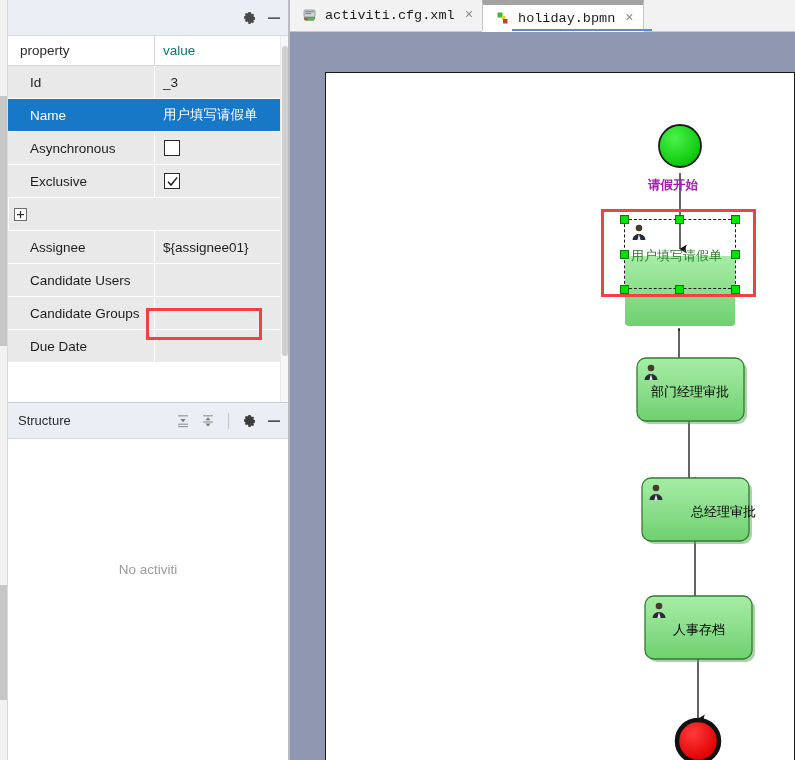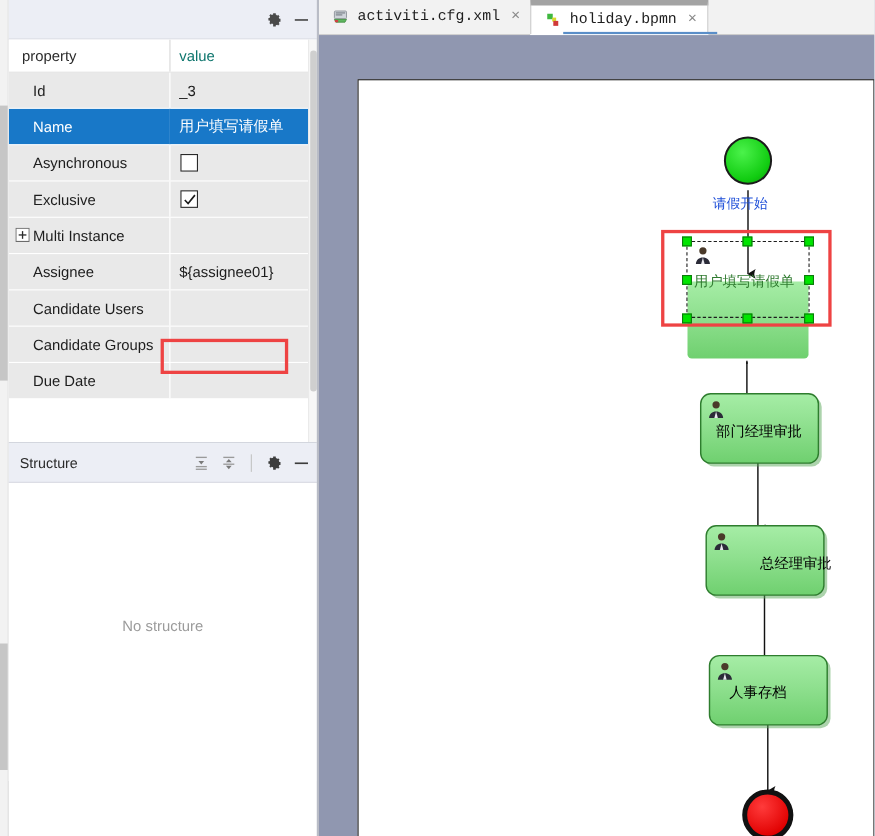--- a/index.html
+++ b/index.html
@@ -196,21 +196,21 @@
   }
   .canvas {
     position: absolute; left: 35px; top: 40px; right: 0; bottom: -40px;
     background: #ffffff;
     border: 1px solid #1b1b1b;
     overflow: hidden;
   }
   .canvas-svg { position: absolute; left: 0; top: 0; }
   .flow-label {
     position: absolute;
-    font-size: 12.5px; color: #1d4ed8; white-space: nowrap;
+    font-size: 12.5px; color: #a21caf; white-space: nowrap; font-weight: bold;
   }
   .task-text {
     position: absolute;
     font-size: 13px; color: #000000; white-space: nowrap;
   }
   .person-icon { position: absolute; width: 18px; height: 18px; }
   .handle {
     position: absolute; width: 9px; height: 9px;
     background: #00e500; border: 1px solid #0b7a0b;
   }
@@ -282,21 +282,20 @@
                   </svg>
                 </span>
               </div>
             </div>
             <div class="grow">
               <span class="expander"><svg width="13" height="13" viewBox="0 0 13 13">
                   <rect x="0.5" y="0.5" width="12" height="12" fill="#fff" stroke="#6b6b6b"></rect>
                   <rect x="3" y="6" width="7" height="1.2" fill="#2b2b2b"></rect>
                   <rect x="5.9" y="3.1" width="1.2" height="7" fill="#2b2b2b"></rect>
                 </svg></span>
-              <div class="gcell-prop" style="padding-left: 22px;">Multi Instance</div>
               <div class="gcell-val"></div>
             </div>
             <div class="grow">
               <div class="gcell-prop">Assignee</div>
               <div class="gcell-val">${assignee01}</div>
             </div>
             <div class="grow">
               <div class="gcell-prop">Candidate Users</div>
               <div class="gcell-val"></div>
             </div>
@@ -345,21 +344,21 @@
             </svg>
           </span>
           <span class="ic" title="minimize">
             <svg width="16" height="16" viewBox="0 0 16 16">
               <rect x="2" y="7.4" width="12" height="1.5" fill="#3d3d3d"></rect>
             </svg>
           </span>
         </div>
       </div>
       <div class="struct-body">
-        <span class="struct-empty">No structure</span>
+        <span class="struct-empty">No activiti</span>
       </div>
     </div>
   </div>
 
   <div class="dock-divider"></div>
 
   <div class="editor">
 
     <div class="tabbar">
 
@@ -476,18 +475,18 @@
             <circle cx="9" cy="5" r="3.3" fill="#4a3a2a"></circle>
             <path d="M2.6 17c0-3.6 2.9-6 6.4-6s6.4 2.4 6.4 6z" fill="#2b2b38"></path>
             <path d="M9 11l-1.6 6h3.2z" fill="#e8e8ee"></path>
           </svg>
         </div>
 
         <div class="flow-label" style="left:322px; top:104px;">请假开始</div>
         <div class="task-text" style="left:305px; top:174px; color:#2f7a2f;">用户填写请假单</div>
         <div class="task-text" style="left:325px; top:310px;">部门经理审批</div>
         <div class="task-text" style="left:337px; top:430px;margin-left:28px;">总经理审批</div>
-        <div class="task-text" style="left:337px; top:548px;">人事存档</div>
+        <div class="task-text" style="left:347px; top:548px;">人事存档</div>
 
       </div>
     </div>
   </div>
 </div>
 
 </body></html>

